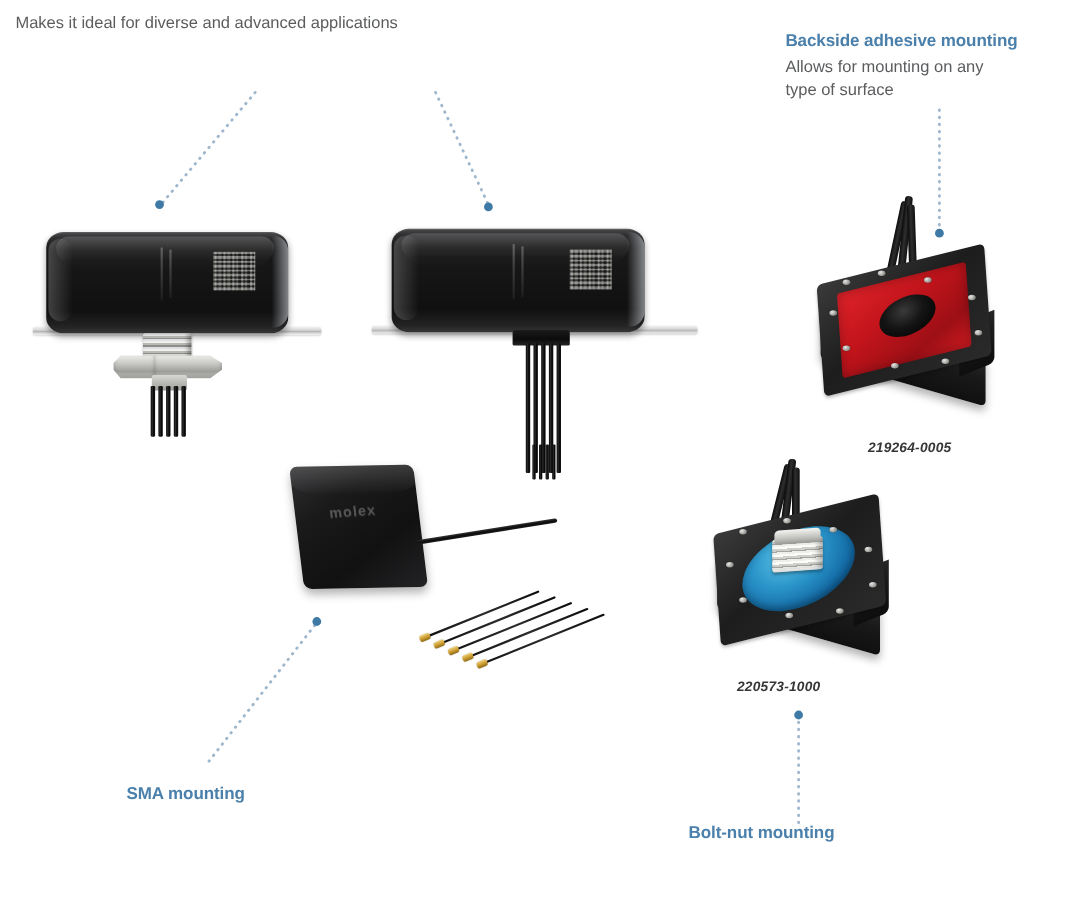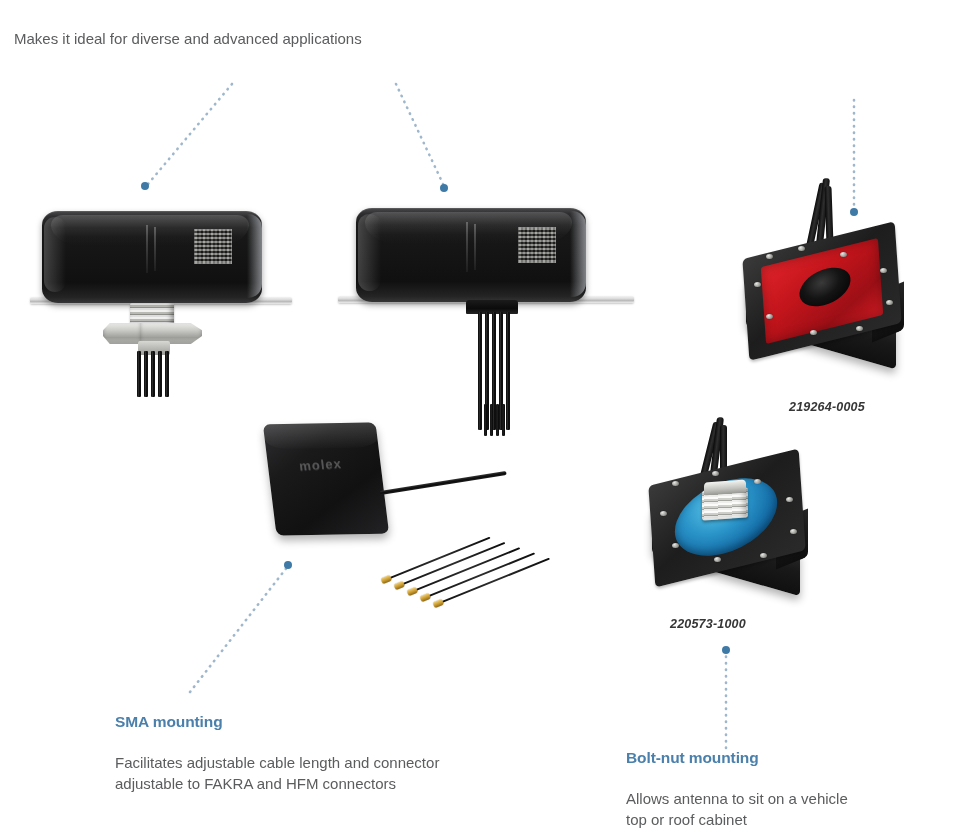--- a/index.html
+++ b/index.html
@@ -26,21 +26,21 @@
     font-weight: bold;
     font-size: 15.5px;
     line-height: 20px;
     letter-spacing: -0.1px;
     white-space: pre-line;
   }
   .callout .c-body {
     color: #5b5c5e;
     font-size: 15px;
     line-height: 21px;
-    margin-top: 20px;
+    margin-top: 2px;
     white-space: pre-line;
   }
 
   #callout-main      { left: 14px;  top: 8px;   width: 470px; }
   #callout-adhesive  { left: 714px; top: 28px;  width: 250px; }
   #callout-sma       { left: 115px; top: 712px; width: 420px; }
   #callout-bolt      { left: 626px; top: 748px; width: 300px; }
 
   
   .partno {
@@ -274,31 +274,32 @@
 </style>
 </head>
 <body>
 
 <div id="page">
 
   <div class="callout" id="callout-main">
     <div class="c-body">Makes it ideal for diverse and advanced applications</div>
   </div>
 
+  <div class="callout" id="callout-adhesive">
+    <div class="c-title">Backside adhesive mounting</div>
+    <div class="c-body">Allows for mounting on any
+type of surface</div>
+  </div>
 
   <div class="callout" id="callout-sma">
     <div class="c-title">SMA mounting</div>
-    <div class="c-body">Facilitates adjustable cable length and connector
-adjustable to FAKRA and HFM connectors</div>
   </div>
 
   <div class="callout" id="callout-bolt">
     <div class="c-title">Bolt-nut mounting</div>
-    <div class="c-body">Allows antenna to sit on a vehicle
-top or roof cabinet</div>
   </div>
 
   <svg class="leader" style="left:0; top:0; width:974px; height:834px;">
 
     <line x1="232" y1="84" x2="148" y2="184" stroke="#9fb7cc" stroke-width="2.6" stroke-linecap="round" stroke-dasharray="0.5 6"></line>
 
     <line x1="396" y1="84" x2="444" y2="186" stroke="#9fb7cc" stroke-width="2.6" stroke-linecap="round" stroke-dasharray="0.5 6"></line>
 
     <line x1="854" y1="100" x2="854" y2="210" stroke="#9fb7cc" stroke-width="2.6" stroke-linecap="round" stroke-dasharray="0.5 6"></line>
 

